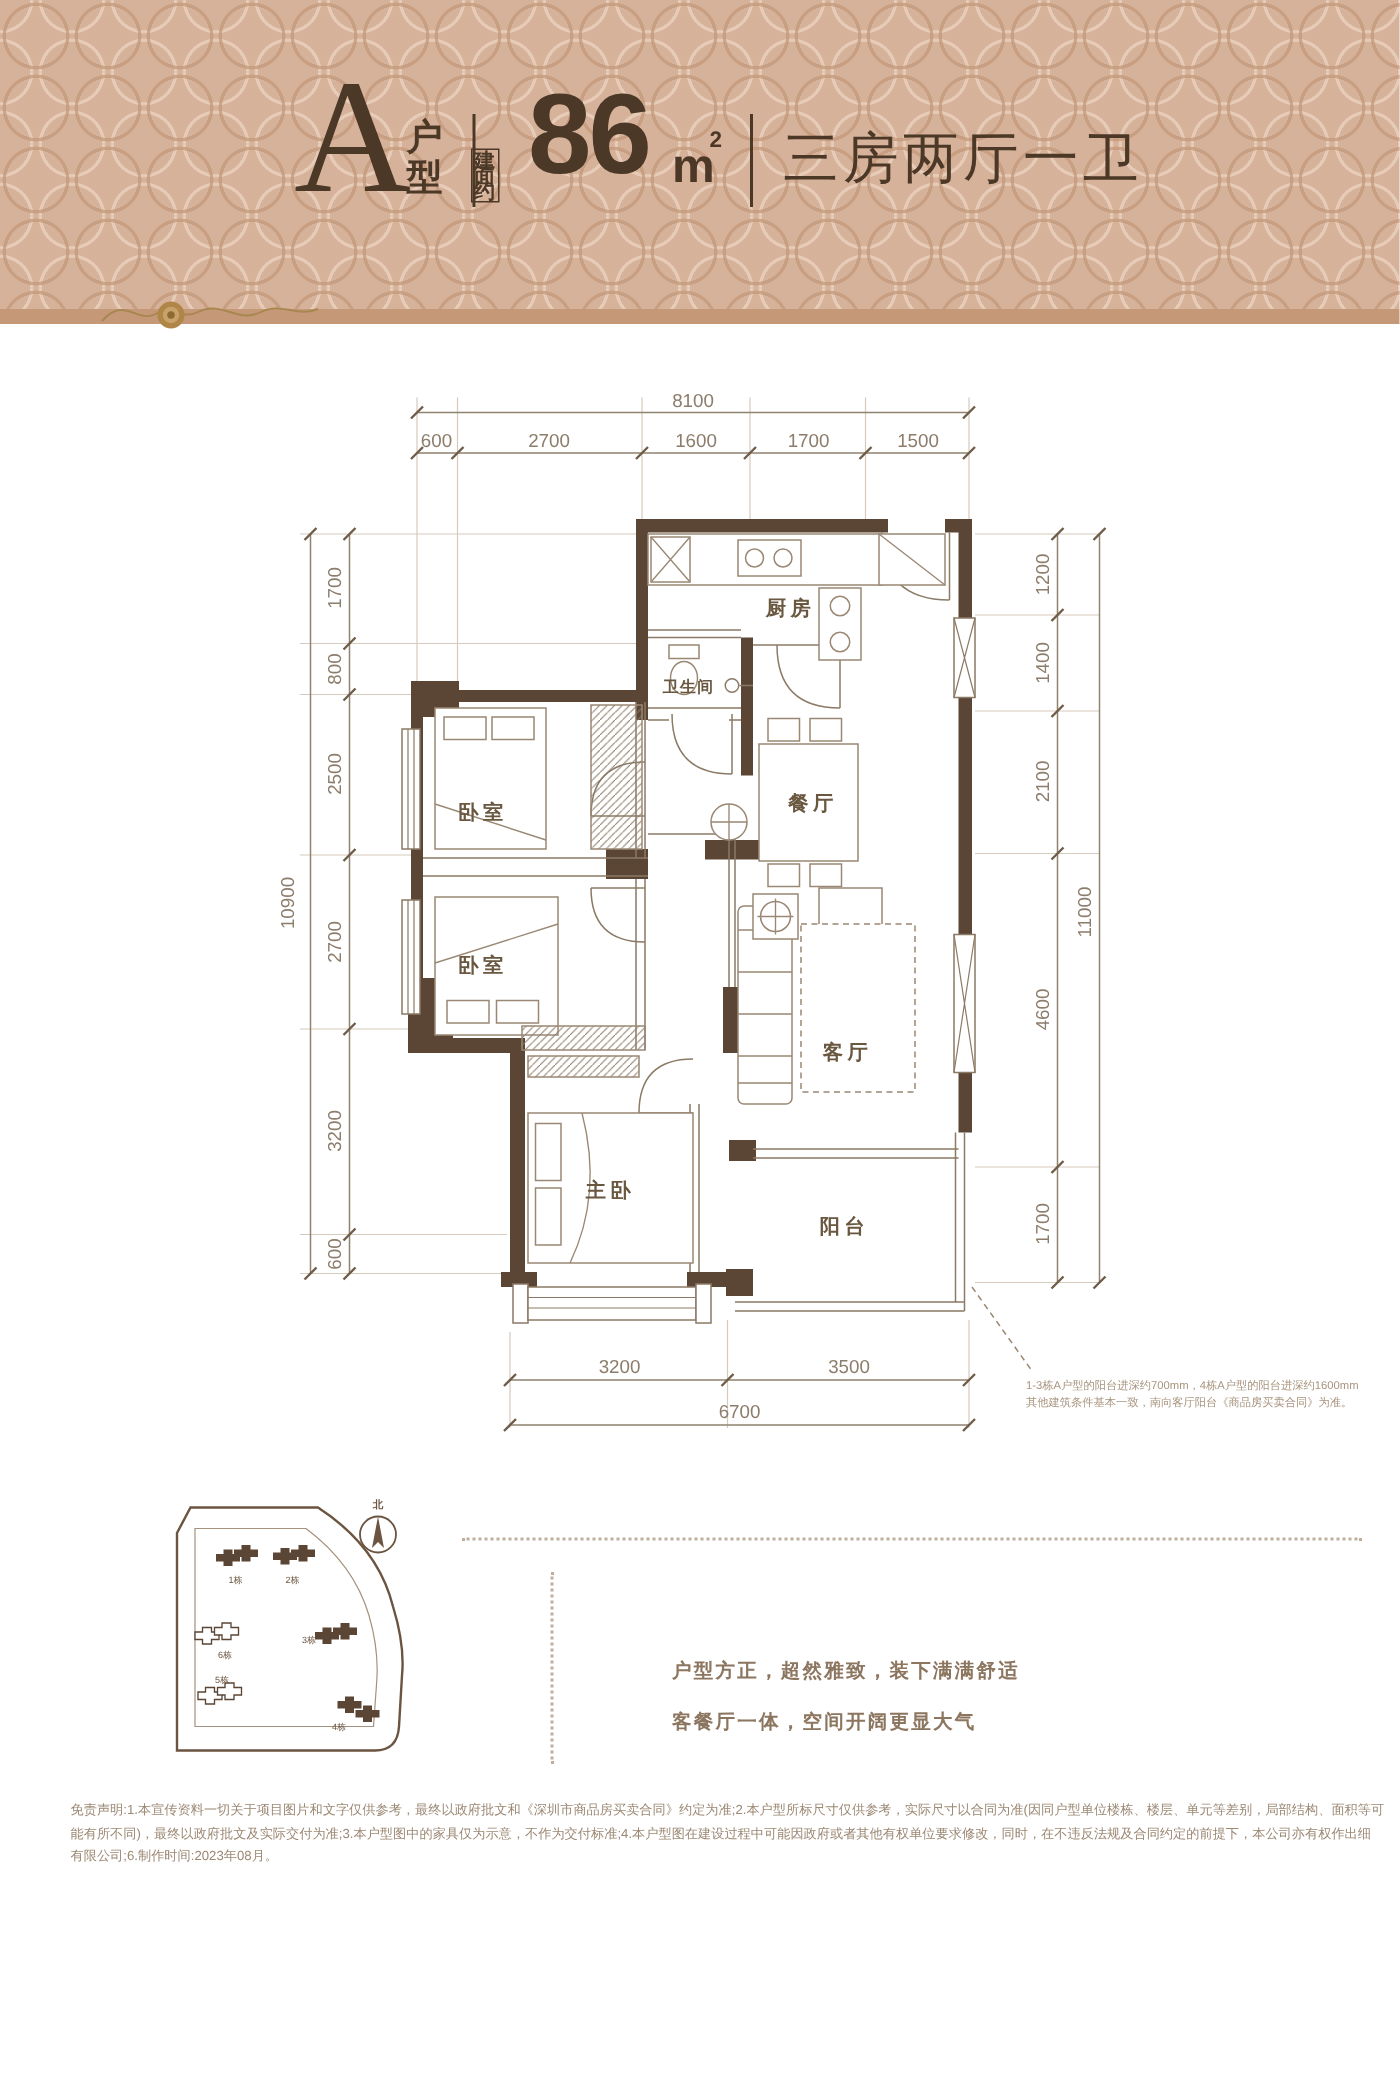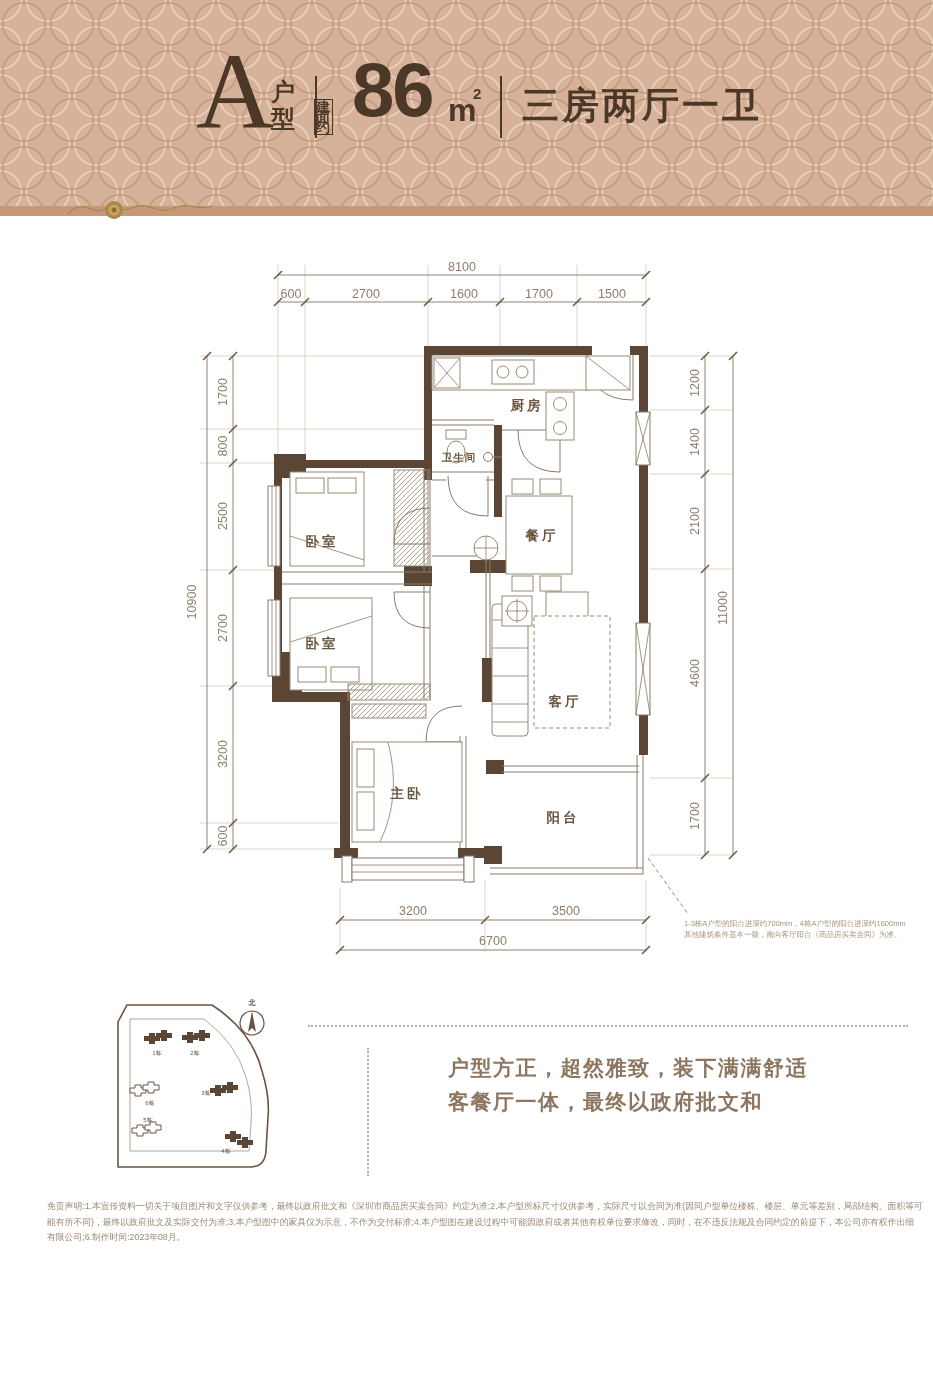--- a/index.html
+++ b/index.html
@@ -19,21 +19,21 @@
   .big-letter{left:196px;top:38px;font-family:"Liberation Serif",serif;font-size:108px;line-height:108px;font-weight:400;}
   .unit-suffix{left:271px;top:78px;font-size:24px;line-height:27px;font-weight:700;}
   .vdiv{position:absolute;width:2px;height:62px;top:76px;background:#4c3827;}
   .vdiv1{left:315px;}
   .vdiv2{left:500px;}
   .seal{left:314px;top:99px;width:15px;font-size:14px;line-height:10px;border:1px solid #4c3827;
         padding:2px 1px;text-align:left;font-weight:700;}
   .area-num{left:352px;top:52px;font-size:76px;line-height:76px;font-weight:700;letter-spacing:-2px;}
   .area-unit{left:448px;top:94px;font-size:32px;line-height:32px;font-weight:700;}
   .area-sup{left:473px;top:86px;font-size:15px;line-height:15px;font-weight:700;}
-  .layout-text{left:522px;top:84px;font-size:37px;line-height:44px;font-weight:700;letter-spacing:3px;}
+  .layout-text{left:522px;top:84px;font-size:37px;line-height:44px;font-weight:400;letter-spacing:3px;}
   .signature{position:absolute;left:62px;top:184px;}
 
   
   .plan{position:absolute;left:0;top:250px;}
   .ext{stroke:#d5cabc;stroke-width:.8;fill:none;}
   .dimline{stroke:#90826f;stroke-width:1;fill:none;}
   .tick{stroke:#6f5d49;stroke-width:1.6;fill:none;}
   .dimtext{fill:#8d7d6c;font:12.5px "Liberation Sans",sans-serif;text-anchor:middle;}
   .wall{fill:#5b4636;}
   .thin{stroke:#8b7a66;stroke-width:1;fill:none;}
@@ -52,21 +52,21 @@
   .siteline{stroke:#6b5440;stroke-width:1.6;fill:none;}
   .siteinner{stroke:#a5917d;stroke-width:.8;fill:none;}
   .bf{fill:#5b4636;stroke:none;}
   .bo{fill:#fff;stroke:#5b4636;stroke-width:.9;}
   .bldglabel{fill:#6b5440;font:6px "Liberation Sans",sans-serif;text-anchor:middle;}
   .northlabel{fill:#6b5440;font:700 7px "Liberation Sans",sans-serif;text-anchor:middle;}
 
   
   .mk-divider{position:absolute;left:308px;top:1025px;width:600px;border-top:2px dotted #bfae9c;}
   .mk-vline{position:absolute;left:367px;top:1048px;height:128px;border-left:2px dotted #bfae9c;}
-  .mk-lines{position:absolute;left:448px;top:1051px;font-size:21px;line-height:33.5px;
+  .mk-lines{position:absolute;left:448px;top:1097px;font-size:13px;line-height:33.5px;
             color:#8d7660;letter-spacing:1.5px;font-weight:600;}
 
   
   .plan-note{position:absolute;left:684px;top:918px;font-size:7.5px;line-height:11px;
              color:#a8947f;white-space:nowrap;}
 
   
   .disclaimer{position:absolute;left:47px;top:1199px;width:868px;font-size:8.8px;
               line-height:15.5px;color:#9c8874;}
   .disclaimer div{white-space:nowrap;}
@@ -338,20 +338,20 @@
     <circle cx="152" cy="28" r="12" fill="#fff" stroke="#6b5440" stroke-width="1.2"></circle>
     <path d="M152,16 L148,37 L152,33 L156,37 Z" fill="#6b5440"></path>
     <text class="northlabel" x="152" y="10">北</text>
   </g>
 </svg>
 
 <div class="mk-divider"></div>
 <div class="mk-vline"></div>
 <div class="mk-lines">
   <div>户型方正，超然雅致，装下满满舒适</div>
-  <div>客餐厅一体，最终以政府批文和</div>
+  <div>客餐厅一体，空间开阔更显大气</div>
 </div>
 
 <div class="disclaimer">
   <div>免责声明:1.本宣传资料一切关于项目图片和文字仅供参考，最终以政府批文和《深圳市商品房买卖合同》约定为准;2.本户型所标尺寸仅供参考，实际尺寸以合同为准(因同户型单位楼栋、楼层、单元等差别，局部结构、面积等可</div>
   <div>能有所不同)，最终以政府批文及实际交付为准;3.本户型图中的家具仅为示意，不作为交付标准;4.本户型图在建设过程中可能因政府或者其他有权单位要求修改，同时，在不违反法规及合同约定的前提下，本公司亦有权作出细</div>
   <div>有限公司;6.制作时间:2023年08月。</div>
 </div>
 
 </body></html>

